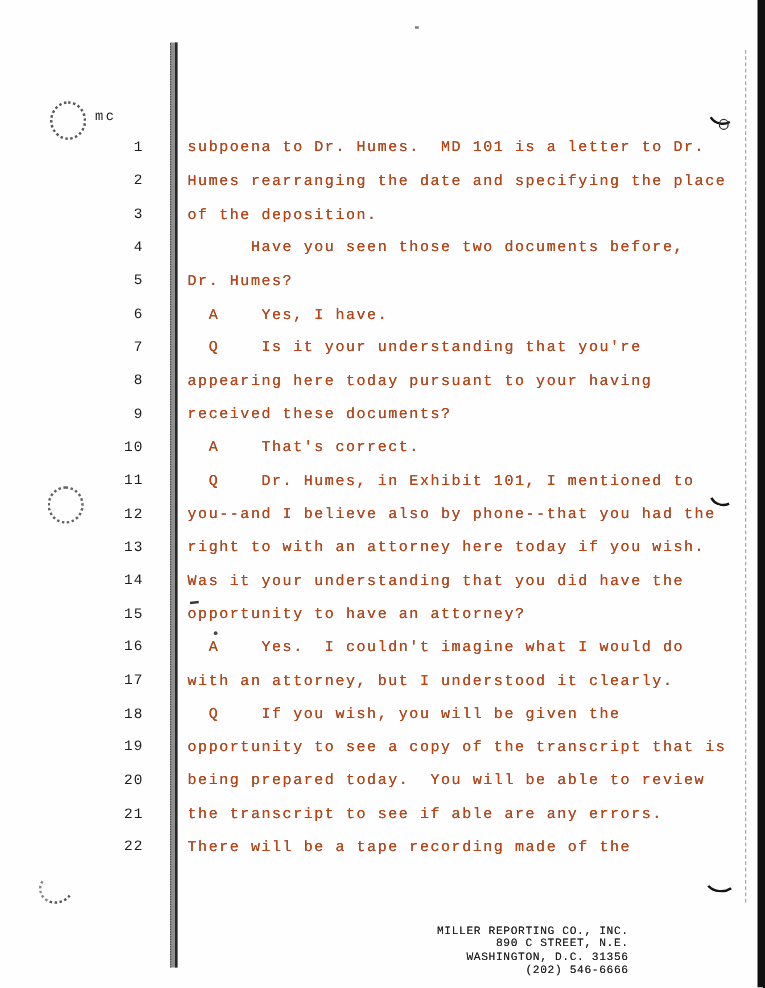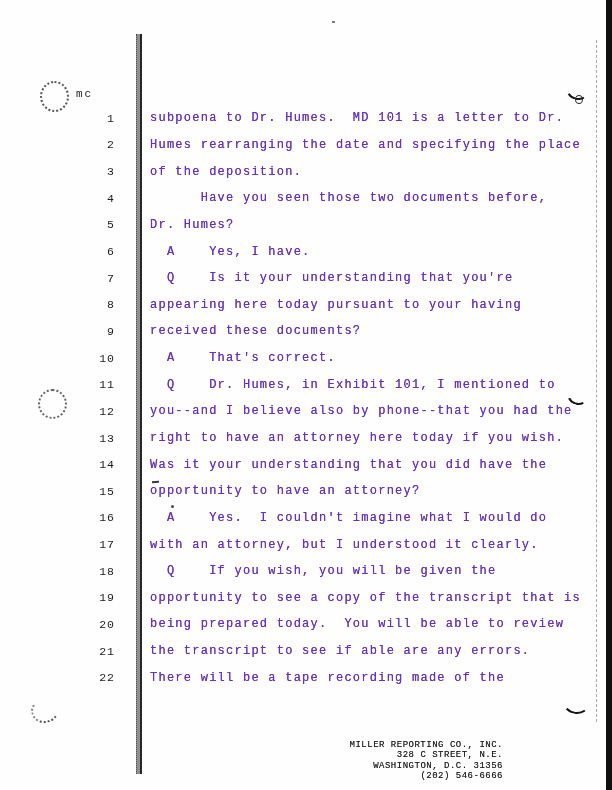--- a/index.html
+++ b/index.html
@@ -17,21 +17,21 @@
   .right-margin-line{position:absolute;left:596px;top:40px;height:682px;width:0;border-left:1px dashed #a9a9a9;}
 
   
   .vrule{position:absolute;left:136px;top:34px;width:3px;height:740px;
          background:#8f8f8f;border-left:1px dotted #4a4a4a;border-right:2px solid #272727;}
 
   
   .transcript{position:absolute;top:105px;left:0;width:600px;}
   .tline{display:flex;height:26.65px;align-items:center;white-space:pre;}
   .tline .num{width:115px;text-align:right;font-size:11.5px;letter-spacing:1px;color:#1c1c1c;}
-  .tline .txt{padding-left:35px;font-size:12px;letter-spacing:1.25px;color:#6d28d9;
+  .tline .txt{padding-left:35px;font-size:12px;letter-spacing:1.25px;color:#c2410c;
               text-shadow:0 0 .5px rgba(20,20,20,.65);}
 
   
   .footer{position:absolute;top:740px;left:233px;width:270px;text-align:right;
           font-size:9px;line-height:10.4px;letter-spacing:.5px;color:#1b1b1b;
           text-shadow:0 0 .4px rgba(20,20,20,.6);}
 
   
   .initials{position:absolute;left:76px;top:88px;font-size:11px;letter-spacing:2px;color:#1d1d1d;}
 
@@ -82,32 +82,32 @@
       <div class="tline"><span class="num">3</span><span class="txt">of the deposition.</span></div>
       <div class="tline"><span class="num">4</span><span class="txt">      Have you seen those two documents before,</span></div>
       <div class="tline"><span class="num">5</span><span class="txt">Dr. Humes?</span></div>
       <div class="tline"><span class="num">6</span><span class="txt">  A    Yes, I have.</span></div>
       <div class="tline"><span class="num">7</span><span class="txt">  Q    Is it your understanding that you're</span></div>
       <div class="tline"><span class="num">8</span><span class="txt">appearing here today pursuant to your having</span></div>
       <div class="tline"><span class="num">9</span><span class="txt">received these documents?</span></div>
       <div class="tline"><span class="num">10</span><span class="txt">  A    That's correct.</span></div>
       <div class="tline"><span class="num">11</span><span class="txt">  Q    Dr. Humes, in Exhibit 101, I mentioned to</span></div>
       <div class="tline"><span class="num">12</span><span class="txt">you--and I believe also by phone--that you had the</span></div>
-      <div class="tline"><span class="num">13</span><span class="txt">right to have an attorney here today if you wish.</span></div>
+      <div class="tline"><span class="num">13</span><span class="txt">right to with an attorney here today if you wish.</span></div>
       <div class="tline"><span class="num">14</span><span class="txt">Was it your understanding that you did have the</span></div>
       <div class="tline"><span class="num">15</span><span class="txt">opportunity to have an attorney?</span></div>
       <div class="tline"><span class="num">16</span><span class="txt">  A    Yes.  I couldn't imagine what I would do</span></div>
       <div class="tline"><span class="num">17</span><span class="txt">with an attorney, but I understood it clearly.</span></div>
       <div class="tline"><span class="num">18</span><span class="txt">  Q    If you wish, you will be given the</span></div>
       <div class="tline"><span class="num">19</span><span class="txt">opportunity to see a copy of the transcript that is</span></div>
       <div class="tline"><span class="num">20</span><span class="txt">being prepared today.  You will be able to review</span></div>
       <div class="tline"><span class="num">21</span><span class="txt">the transcript to see if able are any errors.</span></div>
       <div class="tline"><span class="num">22</span><span class="txt">There will be a tape recording made of the</span></div>
     </div>
 
   <div class="footer">
     <div>MILLER REPORTING CO., INC.</div>
-    <div>328 C STREET, N.E.</div>
+    <div>890 C STREET, N.E.</div>
     <div>WASHINGTON, D.C.  31356</div>
     <div>(202) 546-6666</div>
   </div>
 
 </div>
 
 </body></html>

